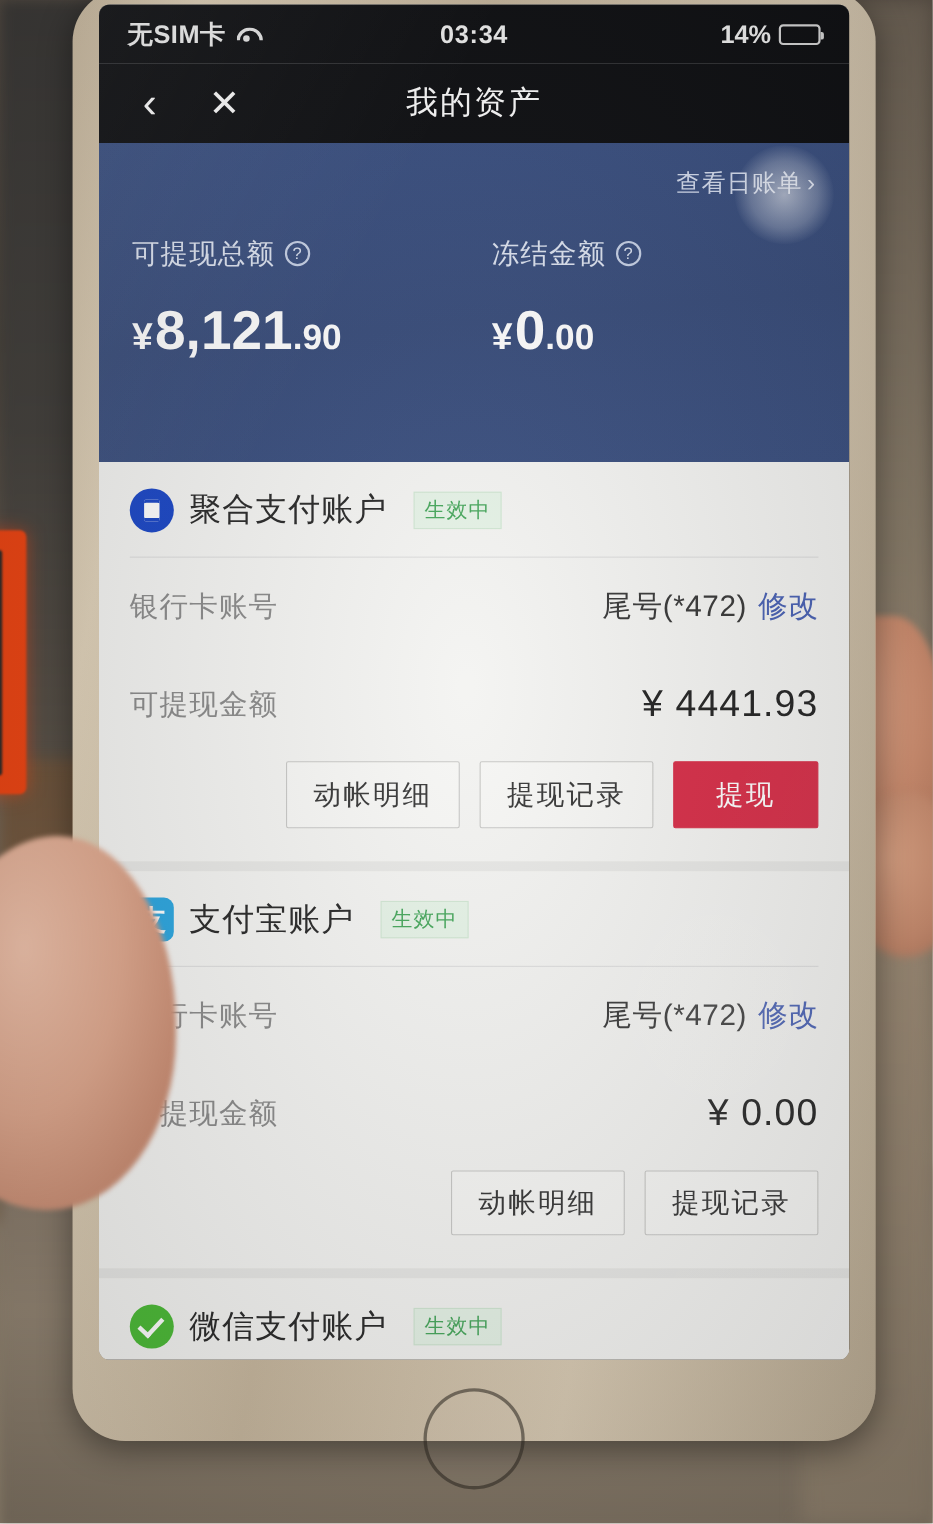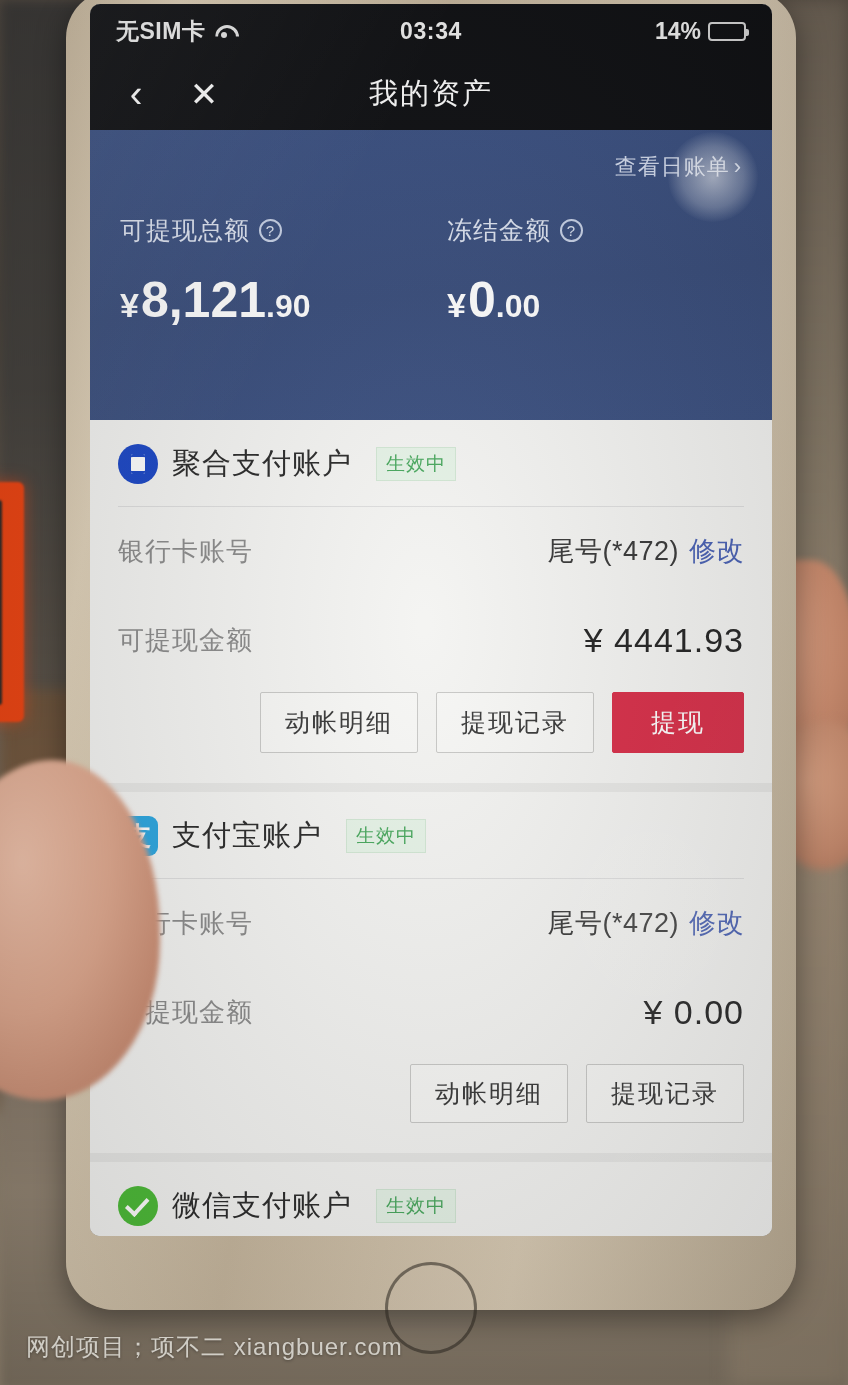--- a/index.html
+++ b/index.html
@@ -459,15 +459,14 @@
 
         <div class="screen-glare-1"></div>
         <div class="screen-glare-2"></div>
       </div>
     </div>
     <div id="home-button"></div>
   </div>
 
   <div class="thumb"></div>
   <div class="photo-soft"></div>
-  <div class="watermark">网创项目；项不二 xiangbuer.com</div>
 
 </div>
 
 </body></html>

